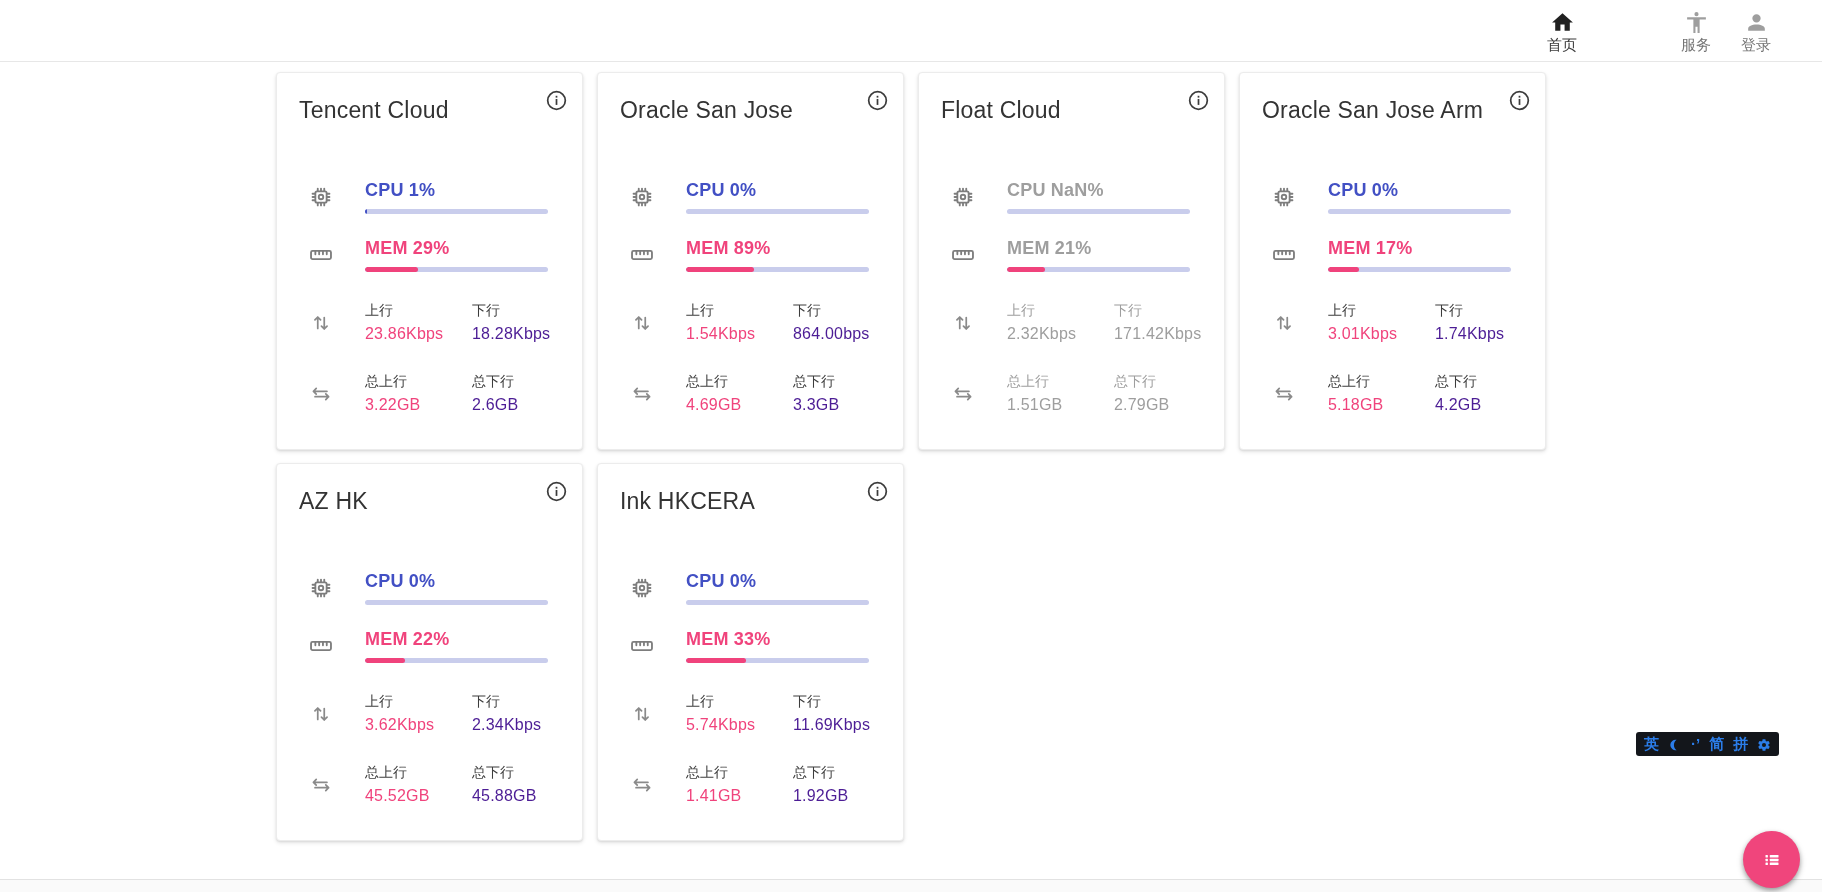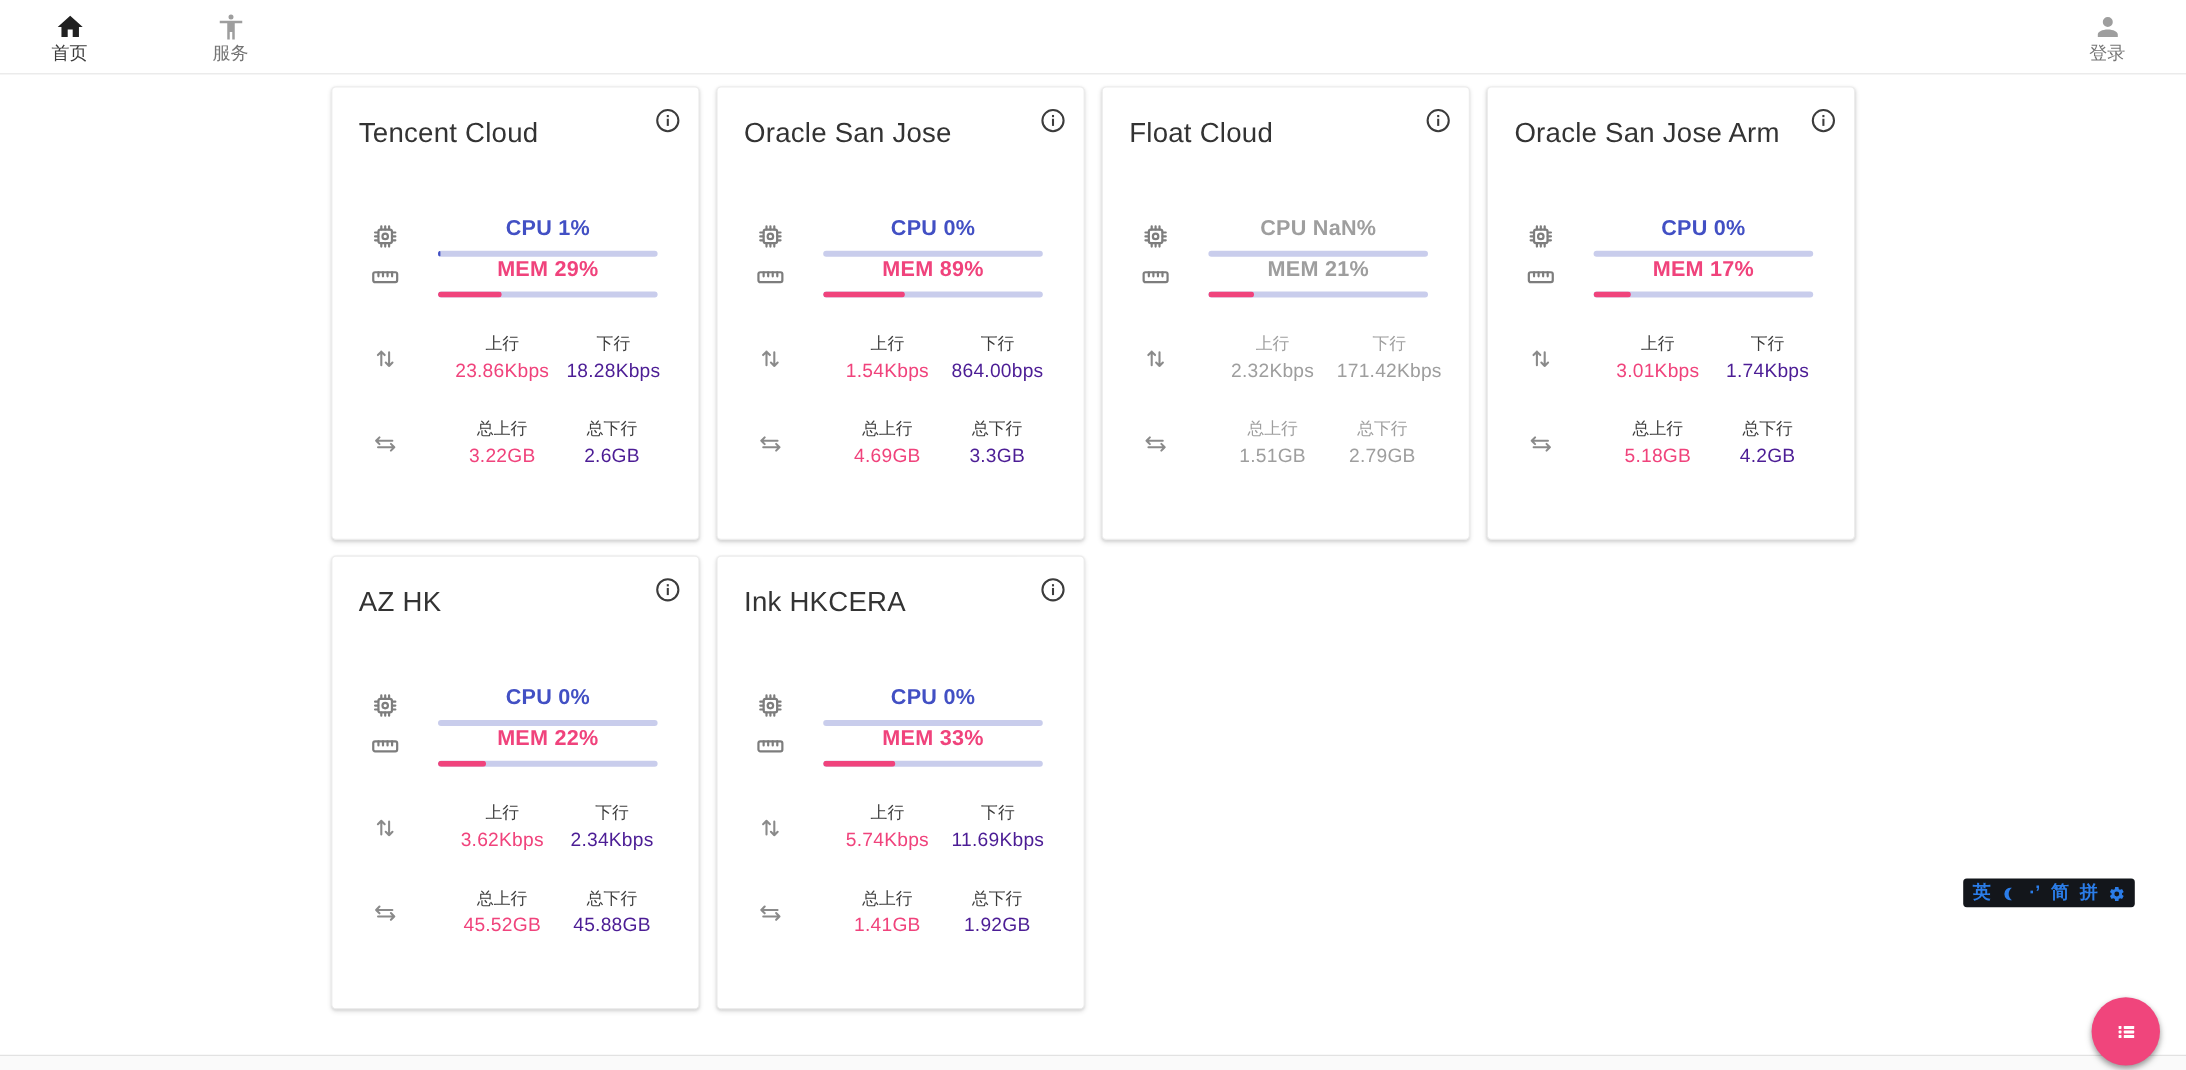--- a/index.html
+++ b/index.html
@@ -4,41 +4,41 @@
 <style>
   html,body{margin:0;padding:0;}
   body{
     width:1822px;height:892px;position:relative;overflow:hidden;
     background:#ffffff;font-family:"Liberation Sans",sans-serif;
     -webkit-font-smoothing:antialiased;
   }
   
   .top-nav{
     height:62px;box-sizing:border-box;border-bottom:1px solid #e7e7e7;
-    display:flex;justify-content:space-between;align-items:center;
+    display:flex;justify-content:flex-end;align-items:center;
     padding:2px 36px 0 28px;background:#fff;
   }
   .nav-left{display:flex;gap:74px;}
   .nav-item{display:flex;flex-direction:column;align-items:center;gap:1px;width:60px;cursor:pointer;}
   .nav-item svg{width:25px;height:25px;}
   .nav-label{font-size:15px;color:#757575;line-height:18px;}
   .nav-item.active .nav-label{color:#3a3a3a;}
   
-  .grid{width:1270px;margin:10px auto 0;display:flex;flex-wrap:wrap;gap:13px 14px;text-align:center;}
+  .grid{width:1270px;margin:10px auto 0;display:flex;flex-wrap:wrap;gap:13px 14px;}
   .card{
     width:307px;height:378px;box-sizing:border-box;background:#fff;
     border:1px solid #ececec;border-radius:4px;position:relative;
     box-shadow:0 2px 4px rgba(0,0,0,.10),0 1px 2px rgba(0,0,0,.08);
   }
   .card-head{display:flex;justify-content:space-between;align-items:flex-start;padding:24px 14px 0 22px;}
   .card-title{margin:0;font-size:23px;font-weight:400;color:#333;letter-spacing:.2px;}
   .info-btn{background:none;border:none;padding:0;margin-top:-8px;cursor:pointer;}
   .info-btn svg{width:23px;height:23px;display:block;}
   .card-body{padding:0 34px 0 30px;margin-top:56px;}
-  .metric-row{display:flex;align-items:center;}
+  .metric-row{display:flex;align-items:center;margin-bottom:24px;}
   .row-icon{flex:0 0 27px;width:27px;margin-right:31px;display:flex;justify-content:center;}
   .row-icon svg{width:26px;height:26px;}
   .metric{flex:1;}
   .metric-label{font-size:18px;font-weight:700;margin-bottom:8px;letter-spacing:.2px;}
   .metric-label.cpu{color:#4250c4;}
   .metric-label.mem{color:#f0437c;}
   .bar{height:5px;border-radius:2.5px;background:#c9cdec;overflow:hidden;}
   .bar-fill{height:100%;border-radius:2.5px;}
   .bar-fill.cpu{background:#4250c4;}
   .bar-fill.mem{background:#f0437c;}

